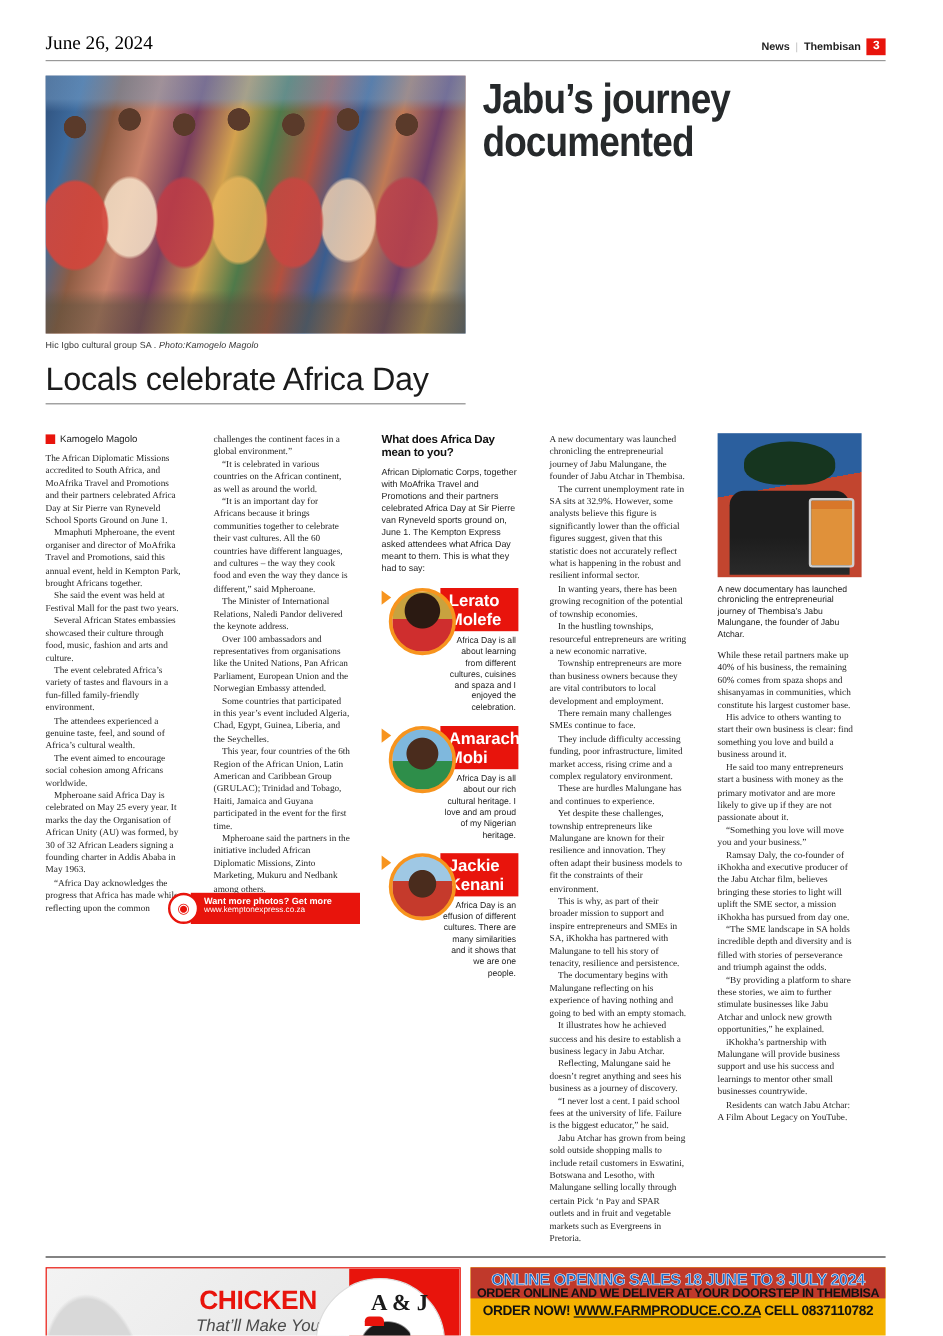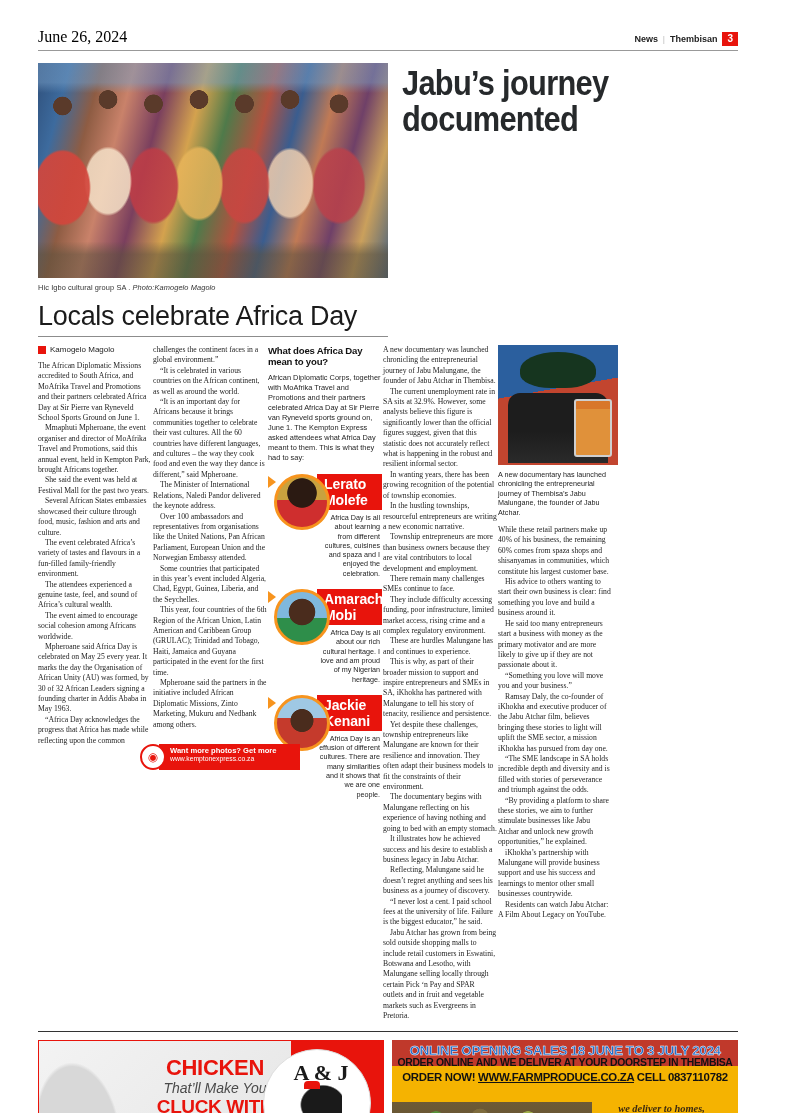--- a/index.html
+++ b/index.html
@@ -80,21 +80,21 @@
 
   
   .section-headline {
     font-family: "Liberation Sans", sans-serif;
     font-size: 27px; color: #1b1b1b; font-weight: normal;
     margin-top: 9px; letter-spacing: -.3px;
   }
   .rule-top { border-top: 1px solid #8c8c8c; margin-top: 4px; }
 
   
-  .body-grid { display: flex; gap: 1px; margin-top: 8px; }
+  .body-grid { display: flex; gap: 26px; margin-top: 24px; }
   .col { width: 114px; }
   .col-wide { width: 114px; }
 
   .byline { display: flex; align-items: center; gap: 4px; margin-bottom: 7px; }
   .byline-sq { width: 8px; height: 8px; background: #e8140c; display:inline-block; }
   .byline-name { font-family: "Liberation Sans", sans-serif; font-size: 8px; color: #222; }
 
   .ptext {
     font-family: "Liberation Serif", serif;
     font-size: 7.7px; line-height: 10.4px; color: #1d1d1d;
@@ -204,22 +204,22 @@
   .ck-1 { font-size:22px; font-weight:bold; color:#e8140c; letter-spacing:-.3px; }
   .ck-2 { font-size:14px; font-style:italic; color:#4a4a4a; margin-top:-1px; }
   .ck-3 { font-size:19px; font-weight:bold; color:#e8140c; line-height:19px; margin-top:1px; letter-spacing:-.4px;}
   .ck-sidebar {
     position:absolute; right:0; top:0; width:92px; height:265px; background:#e8140c;
   }
   .ck-logo {
     position:absolute; right:12px; top:8px; width:108px; height:108px; border-radius:50%;
     background:#fff; border:1px solid #ddd; z-index:3;
   }
-  .ck-logo .aj { position:absolute; top:10px; left:4px; width:100%; text-align:center;
-                 font-family:"Liberation Serif", serif; font-weight:bold; font-size:22px; color:#1a1a1a; }
+  .ck-logo .aj { position:absolute; top:10px; left:16px; width:100%; text-align:center;
+                 font-family:"Liberation Serif", serif; font-weight:bold; font-size:19px; color:#1a1a1a; }
   .ck-logo .bird { position:absolute; top:34px; left:30px; width:48px; height:46px;
                    background: radial-gradient(ellipse at 60% 45%, #1a1a1a 0 52%, transparent 56%); }
   .ck-logo .comb { position:absolute; top:31px; left:40px; width:16px; height:8px; background:#e8140c; border-radius:4px 4px 0 0;}
 
   
   .ad-farm {
     width: 350px; height: 265px; background:#f5b301; position:relative; overflow:hidden;
   }
   .farm-red-top { position:absolute; left:0; top:0; width:100%; height:26px; background:#c0392b; }
   .farm-band {
@@ -359,22 +359,22 @@
     <div class="col">
       <div class="ptext">
         <p>A new documentary was launched chronicling the entrepreneurial journey of Jabu Malungane, the founder of Jabu Atchar in Thembisa.</p>
         <p>The current unemployment rate in SA sits at 32.9%. However, some analysts believe this figure is significantly lower than the official figures suggest, given that this statistic does not accurately reflect what is happening in the robust and resilient informal sector.</p>
         <p>In wanting years, there has been growing recognition of the potential of township economies.</p>
         <p>In the hustling townships, resourceful entrepreneurs are writing a new economic narrative.</p>
         <p>Township entrepreneurs are more than business owners because they are vital contributors to local development and employment.</p>
         <p>There remain many challenges SMEs continue to face.</p>
         <p>They include difficulty accessing funding, poor infrastructure, limited market access, rising crime and a complex regulatory environment.</p>
         <p>These are hurdles Malungane has and continues to experience.</p>
+        <p>Yet despite these challenges, township entrepreneurs like Malungane are known for their resilience and innovation. They often adapt their business models to fit the constraints of their environment.</p>
         <p>This is why, as part of their broader mission to support and inspire entrepreneurs and SMEs in SA, iKhokha has partnered with Malungane to tell his story of tenacity, resilience and persistence.</p>
-        <p>Yet despite these challenges, township entrepreneurs like Malungane are known for their resilience and innovation. They often adapt their business models to fit the constraints of their environment.</p>
         <p>The documentary begins with Malungane reflecting on his experience of having nothing and going to bed with an empty stomach.</p>
         <p>It illustrates how he achieved success and his desire to establish a business legacy in Jabu Atchar.</p>
         <p>Reflecting, Malungane said he doesn’t regret anything and sees his business as a journey of discovery.</p>
         <p>“I never lost a cent. I paid school fees at the university of life. Failure is the biggest educator,” he said.</p>
         <p>Jabu Atchar has grown from being sold outside shopping malls to include retail customers in Eswatini, Botswana and Lesotho, with Malungane selling locally through certain Pick ‘n Pay and SPAR outlets and in fruit and vegetable markets such as Evergreens in Pretoria.</p>
       </div>
     </div>
 
     <div class="col-wide">
       <div class="jabu-photo">

